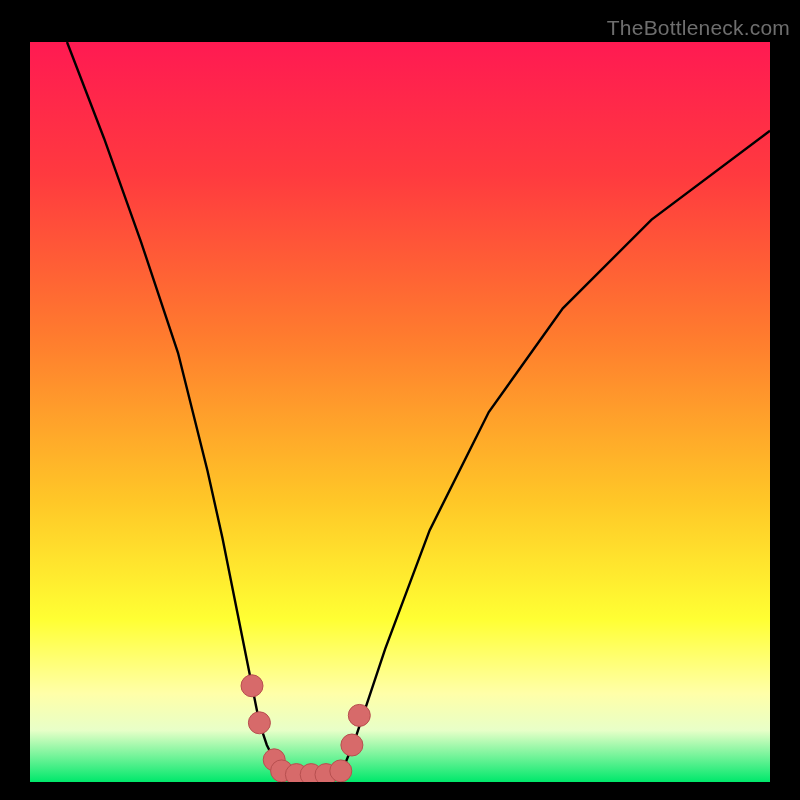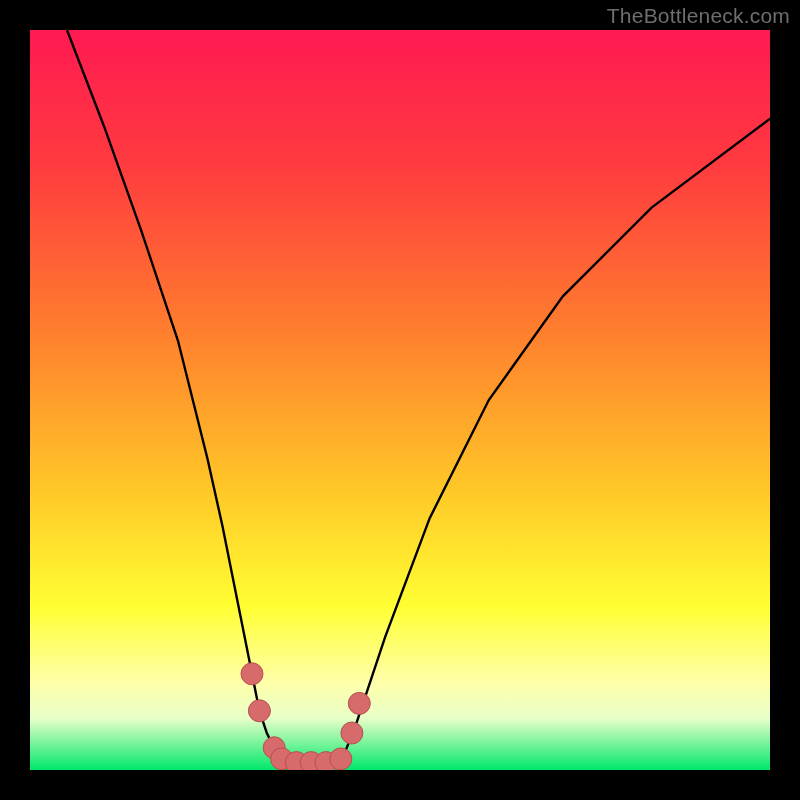--- a/index.html
+++ b/index.html
@@ -6,21 +6,21 @@
     margin: 0;
     padding: 0;
     width: 800px;
     height: 800px;
     background: #000;
     overflow: hidden;
     font-family: Arial, Helvetica, sans-serif;
   }
   .frame {
     position: absolute;
-    left: 0; top: 0;
+    left: 0; top: 12px;
     width: 800px; height: 696px;
     background: #000;
   }
   .watermark {
     position: absolute;
     top: 4px;
     right: 10px;
     color: #6e6e6e;
     font-size: 21px;
     font-weight: 500;

